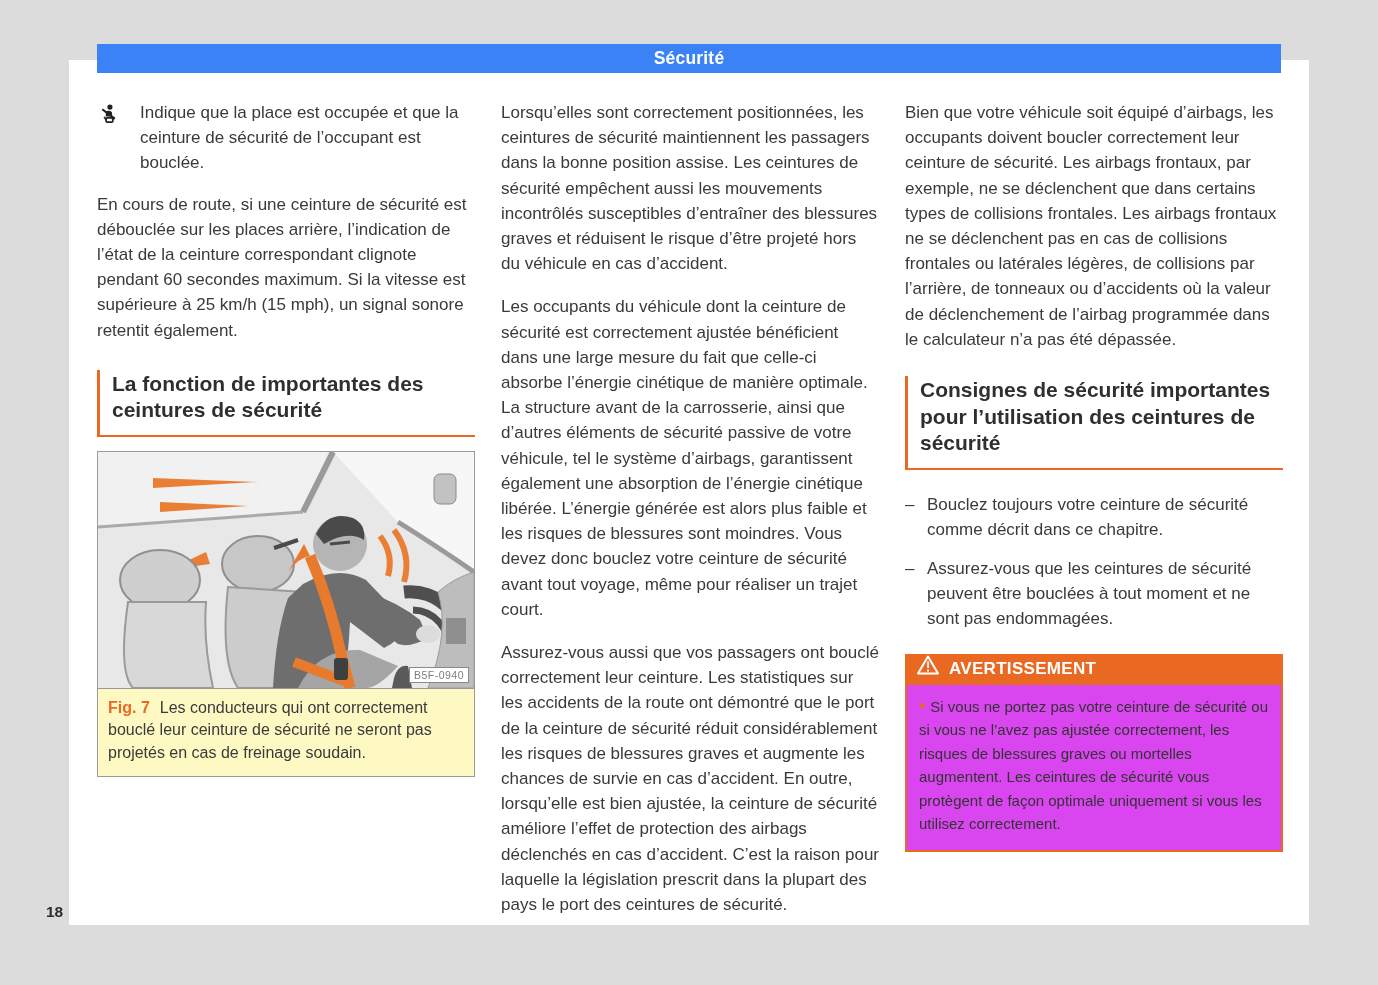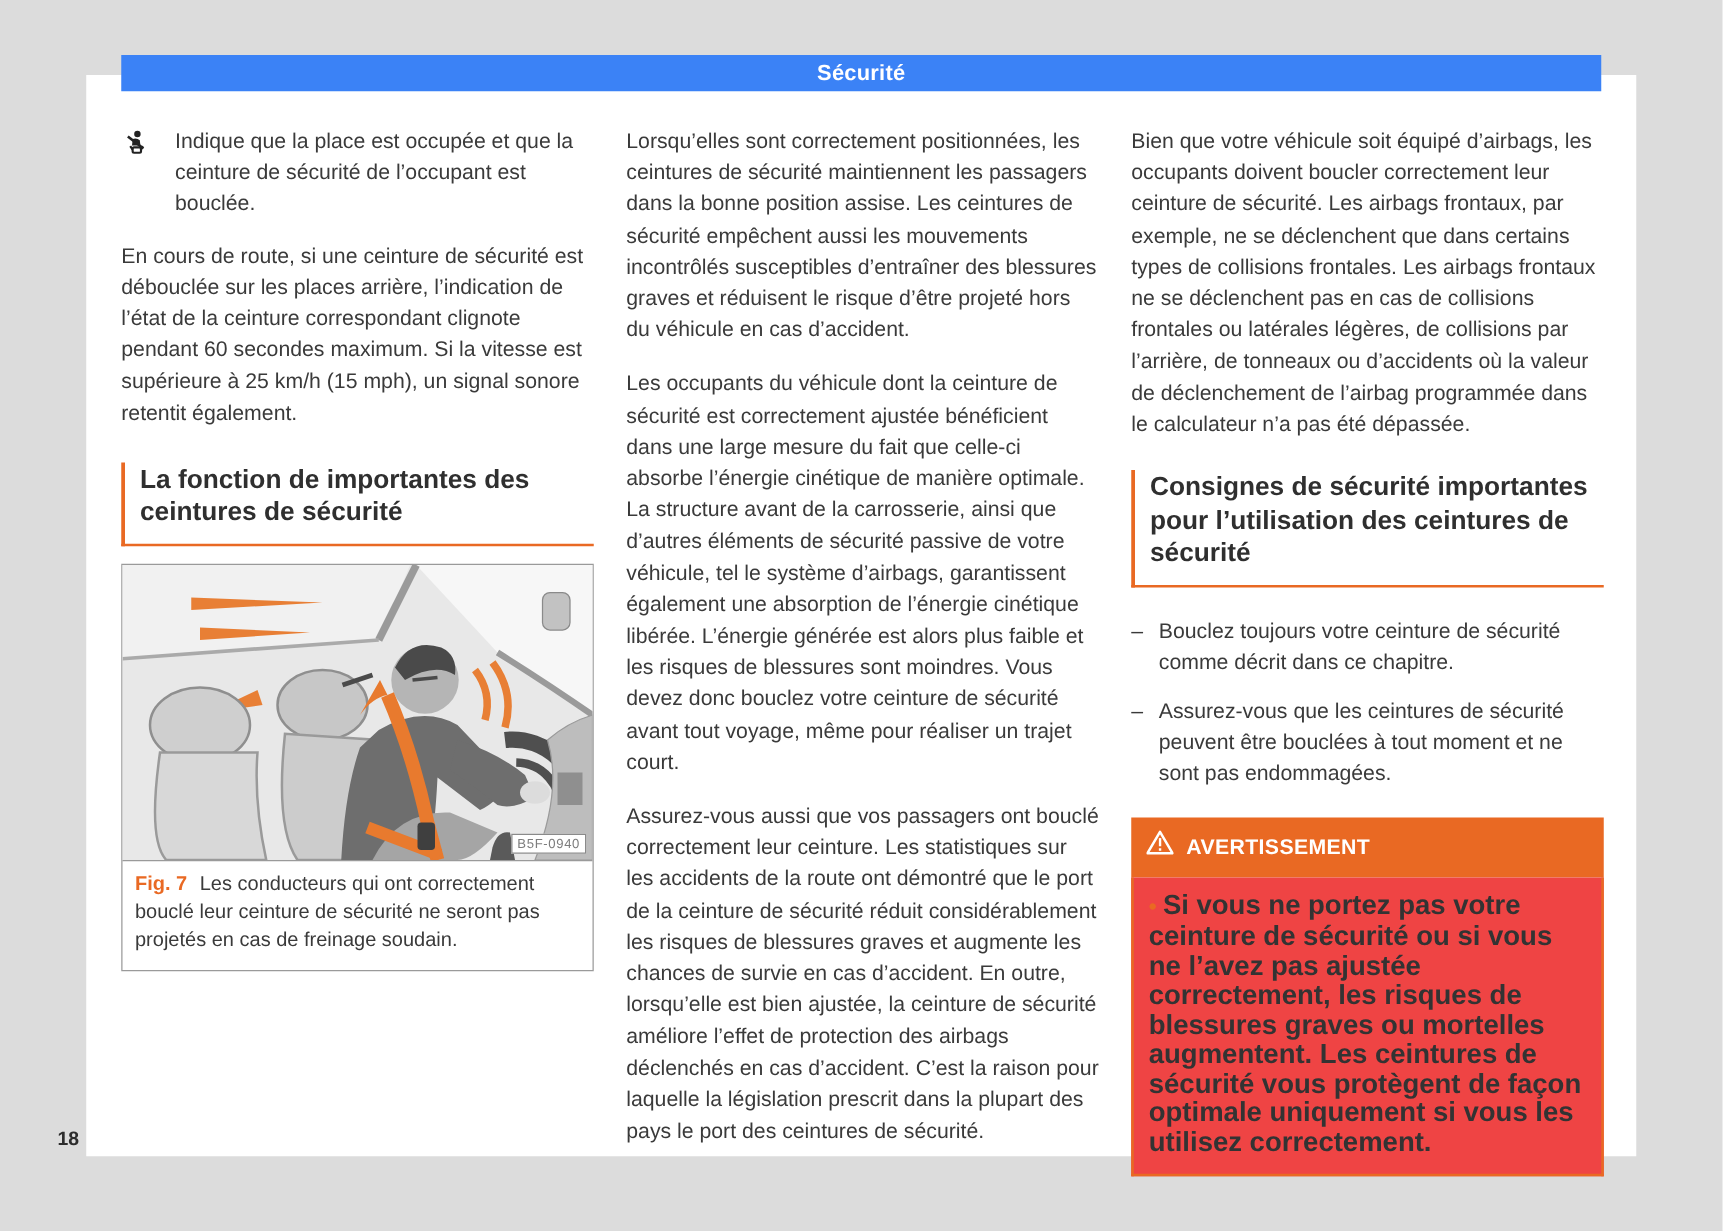--- a/index.html
+++ b/index.html
@@ -29,43 +29,43 @@
   .icon-para { display:flex; gap:17px; margin-bottom:16px; }
   .icon-para .glyph { flex:0 0 26px; padding-top:3px; }
   .section-heading {
     font-weight:bold; font-size:21px; line-height:26.5px; color:#2f2f2f;
     border-left:3px solid #e96923; border-bottom:2px solid #e96923;
     padding:1px 0 11px 12px;
   }
   .col-1 .section-heading { margin-top:27px; }
   .col-3 .section-heading { margin-top:24px; }
   .figure-box {
-    margin-top:14px; border:1px solid #9a9a9a; background:#ffffff;
+    margin-top:14px; border:1px solid #9a9a9a; background:#fef9c3;
   }
   .figure-art { position:relative; display:block; border-bottom:1px solid #9a9a9a; }
   .figure-art svg { display:block; }
   .img-code {
     position:absolute; right:5px; bottom:5px;
     background:#fff; border:1px solid #8a8a8a; color:#7d7d7d;
     font-size:10.5px; padding:0 4px; line-height:14px; letter-spacing:.5px;
   }
   .figure-caption { font-size:16px; line-height:22.5px; padding:8px 10px 12px 10px; color:#3a3a3a; }
   .fig-label { color:#e96923; font-weight:bold; margin-right:10px; }
   .dash-item { position:relative; padding-left:22px; margin-bottom:14px; }
   .dash-item::before { content:"–"; position:absolute; left:0; top:0; }
   .warning-box { margin-top:22px; }
   .warning-header {
-    background:#e96923; color:#fff; height:48px;
+    background:#e96923; color:#fff; height:31px;
     display:flex; align-items:center; gap:10px; padding:0 12px;
     font-weight:bold; font-size:17px; letter-spacing:.3px;
   }
   .warning-body {
-    border:2px solid #e96923; border-top:none; background:#ef4444;
+    border:2px solid #e96923; border-top:none; background:#d946ef;
     padding:10px 12px 14px 12px;
-    font-weight:bold; font-size:22px; line-height:23.5px; color:#333;
+    font-weight:normal; font-size:15px; line-height:23.5px; color:#333;
   }
   .warning-body .w-text::before { content:"• "; color:#e96923; font-size:18px; }
   .page-number {
     position:absolute; left:46px; top:903px; font-size:15.5px; font-weight:bold; color:#2d2d2d;
   }
 </style>
 </head>
 <body>
 
 <div class="page"></div>

